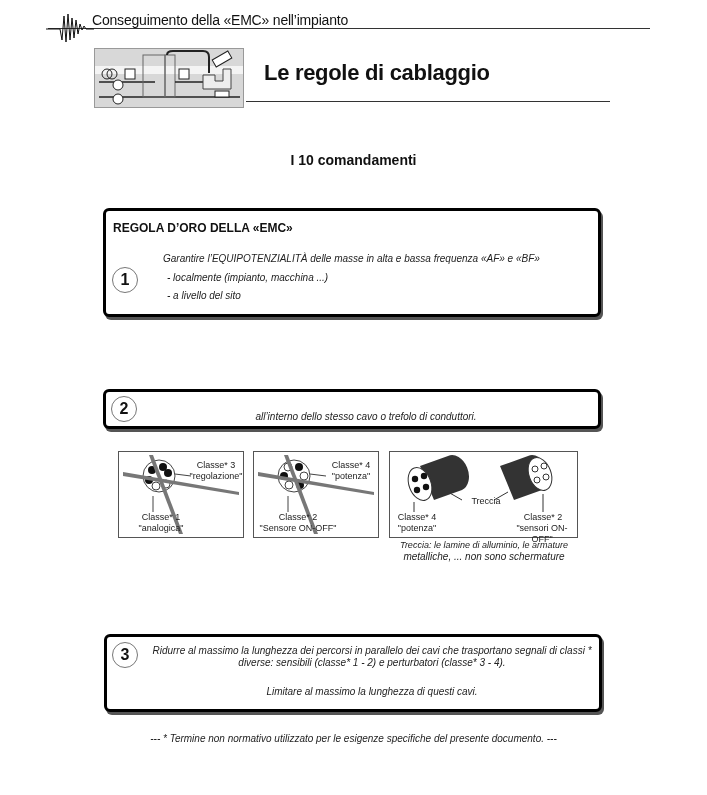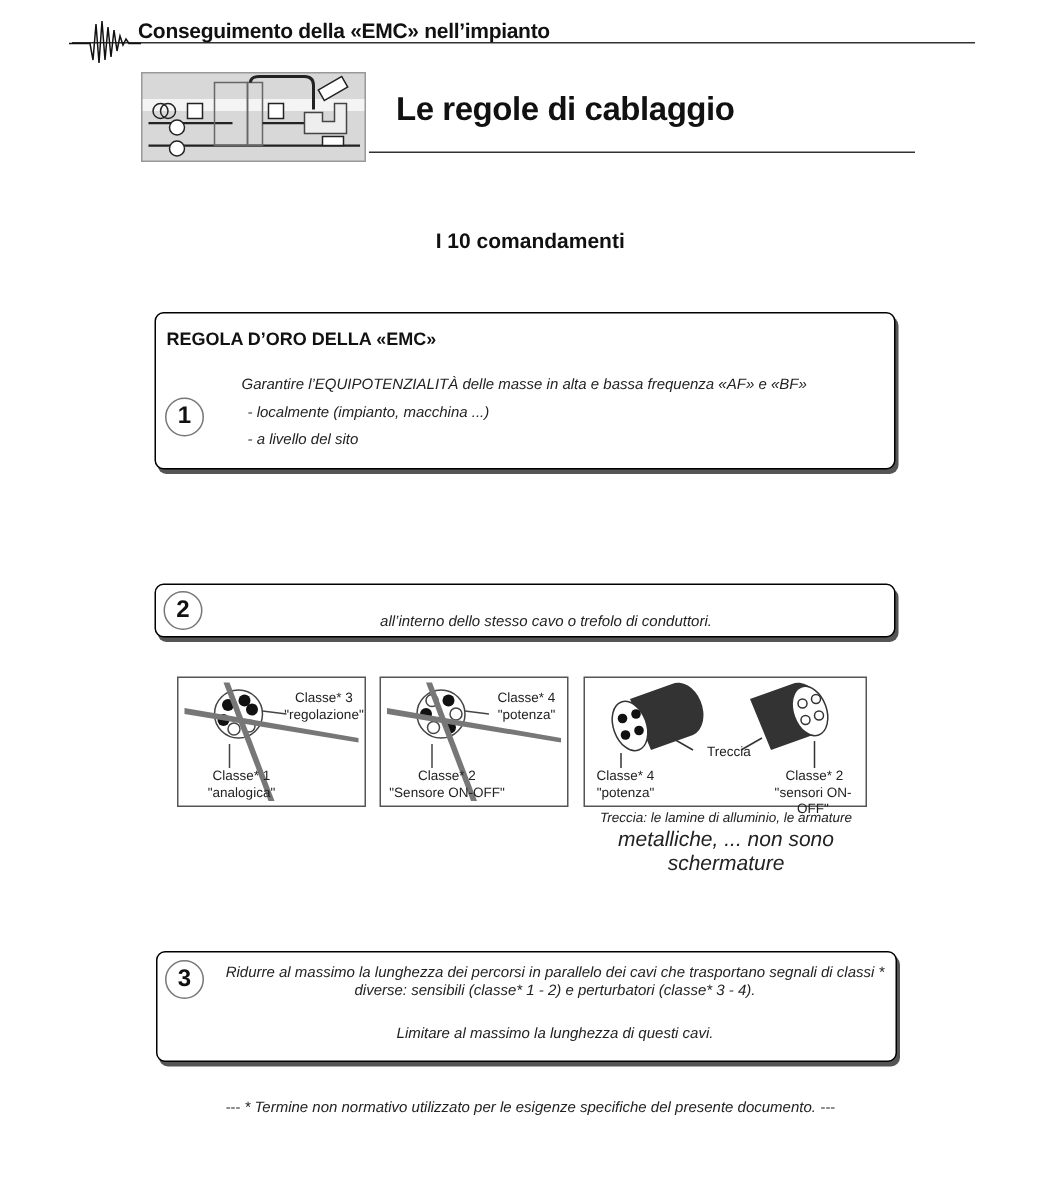--- a/index.html
+++ b/index.html
@@ -1,24 +1,24 @@
 <!DOCTYPE html>
 <html><head>
 <meta charset="utf-8">
 <style>
   html,body{margin:0;padding:0;background:#fff;}
   body{width:707px;height:795px;position:relative;overflow:hidden;font-family:"Liberation Sans",sans-serif;color:#111;}
   .abs{position:absolute;}
   .hdr-line{left:48px;top:28px;width:602px;height:1px;background:#333;}
-  .hdr-text{left:92px;top:12px;font-size:14px;font-weight:bold;color:#111;letter-spacing:-0.2px;}
+  .hdr-text{left:92px;top:12px;font-size:14px;font-weight:normal;color:#111;letter-spacing:-0.2px;}
   .logo{left:94px;top:48px;width:148px;height:58px;background:#d8d8d8;border:1px solid #999;}
   .title{left:264px;top:60px;font-size:22px;font-weight:bold;letter-spacing:-0.3px;}
   .title-line{left:246px;top:101px;width:364px;height:1px;background:#333;}
   .subtitle{left:0;width:707px;top:152px;text-align:center;font-size:14px;font-weight:bold;}
-  .box{background:#fff;border:1px solid #000000;border-radius:6px;box-shadow:2px 3px 0 #555;}
+  .box{background:#fff;border:3px solid #000000;border-radius:6px;box-shadow:2px 3px 0 #555;}
   .num{width:24px;height:24px;border:1px solid #777;border-radius:50%;font-weight:bold;font-size:16px;display:flex;align-items:center;justify-content:center;background:#fff;}
   .it{font-style:italic;font-size:10px;color:#222;}
   .center{text-align:center;}
   .fig{border:1px solid #555;background:#fff;}
   .lbl{font-size:9px;color:#222;text-align:center;line-height:11px;}
 </style>
 </head>
 <body>
 
 <div class="abs hdr-line"></div>
@@ -128,21 +128,21 @@
     <line x1="24" y1="50" x2="24" y2="60" stroke="#333"></line>
     <line x1="153" y1="42" x2="153" y2="60" stroke="#333"></line>
   </svg>
   <div class="abs lbl" style="left:66px;top:44px;width:60px;">Treccia</div>
   <div class="abs lbl" style="left:2px;top:60px;width:50px;">Classe* 4</div>
   <div class="abs lbl" style="left:2px;top:71px;width:50px;">"potenza"</div>
   <div class="abs lbl" style="left:120px;top:60px;width:66px;">Classe* 2</div>
   <div class="abs lbl" style="left:116px;top:71px;width:72px;">"sensori ON-OFF"</div>
 </div>
 <div class="abs it center" style="left:384px;width:200px;top:540px;font-size:9px;">Treccia: le lamine di alluminio, le armature</div>
-<div class="abs it center" style="left:384px;width:200px;top:551px;font-size:14px;">metalliche, ... non sono schermature</div>
+<div class="abs it center" style="left:384px;width:200px;top:551px;font-size:10px;">metalliche, ... non sono schermature</div>
 
 <div class="abs box" style="left:104px;top:634px;width:492px;height:72px;">
   <div class="abs num" style="left:5px;top:5px;">3</div>
   <div class="abs it center" style="left:40px;width:450px;top:8px;">Ridurre al massimo la lunghezza dei percorsi in parallelo dei cavi che trasportano segnali di classi *</div>
   <div class="abs it center" style="left:40px;width:450px;top:20px;">diverse: sensibili (classe* 1 - 2) e perturbatori (classe* 3 - 4).</div>
   <div class="abs it center" style="left:40px;width:450px;top:49px;">Limitare al massimo la lunghezza di questi cavi.</div>
 </div>
 
 <div class="abs it center" style="left:0;width:707px;top:733px;">--- * Termine non normativo utilizzato per le esigenze specifiche del presente documento. ---</div>
 

